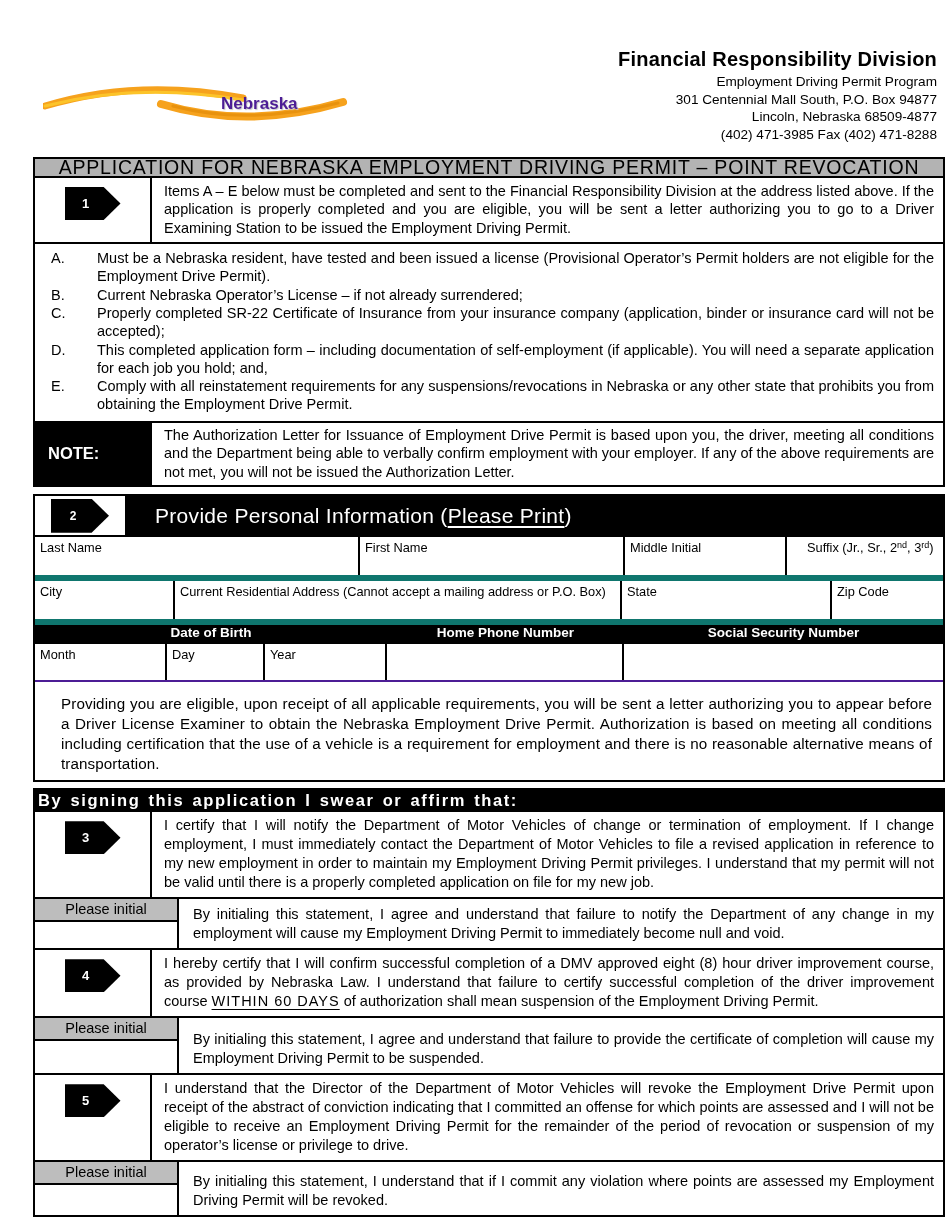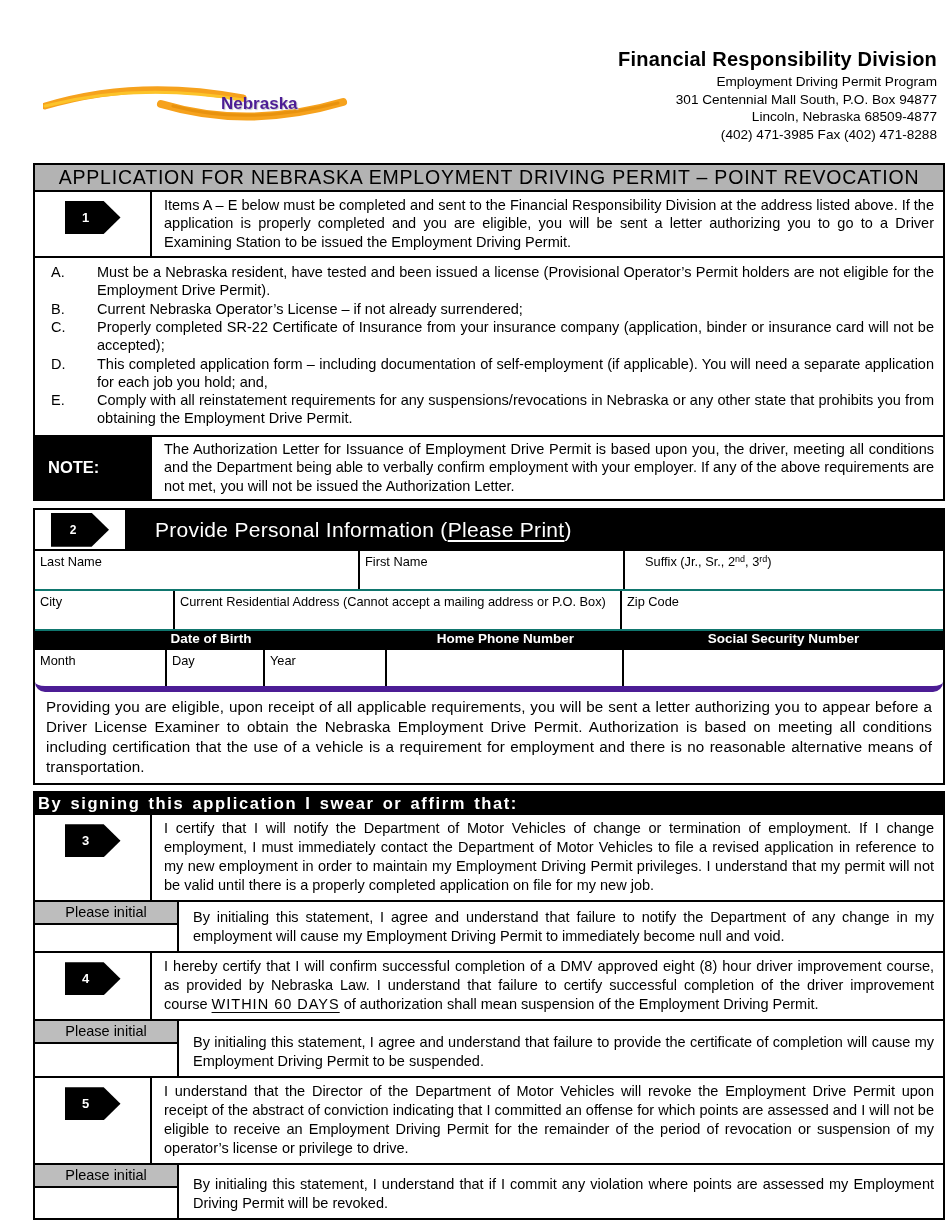--- a/index.html
+++ b/index.html
@@ -13,21 +13,21 @@
   .logo svg { position:absolute; left:0; top:0; }
   .logo-dmv { position:absolute; left:72px; top:2px; font-size:54px; font-weight:700; letter-spacing:-3px;
               color:#cf2127; text-shadow:4px 4px 3px #b5b5b5; font-family:"Liberation Sans",sans-serif; }
   .logo-neb { position:absolute; left:178px; top:52px; font-size:17px; font-weight:700; color:#4c1d95;
               text-shadow:1px 1px 1px #c9c9c9; }
   .hdr-right { flex:1; text-align:right; padding-right:8px; padding-top:6px; }
   .division { font-size:20px; font-weight:600; letter-spacing:0.2px; margin-bottom:2px; }
   .hdr-line { font-size:13.6px; line-height:1.3; }
 
   
-  .title-bar { margin-top:19px; border:2px solid #000; background:#b3b3b3; height:29px;
+  .title-bar { margin-top:13px; border:2px solid #000; background:#b3b3b3; height:21px;
                display:flex; align-items:center; justify-content:center;
                font-size:19.5px; letter-spacing:0.8px; white-space:nowrap; }
 
   
   .box { border:2px solid #000; border-top:none; }
   .flexrow { display:flex; }
   .badge-cell { width:117px; flex:none; border-right:2px solid #000; display:flex;
                 justify-content:center; align-items:flex-start; padding-top:9px; }
   .badge { width:56px; height:33px; background:#000; color:#fff; font-size:13px; font-weight:700;
            clip-path:polygon(0 0,70% 0,100% 50%,70% 100%,0 100%);
@@ -50,31 +50,31 @@
   .badge-box { width:94px; flex:none; background:#fff; border:2px solid #000; display:flex;
                align-items:center; justify-content:center; }
   .badge-sm { width:58px; height:34px; background:#000; color:#fff; font-size:12px; font-weight:700;
               clip-path:polygon(0 0,70% 0,100% 50%,70% 100%,0 100%);
               display:flex; align-items:center; justify-content:center; padding-right:14px; }
   .sect2-title { color:#fff; font-size:21px; letter-spacing:0.3px; display:flex; align-items:center; margin-left:28px;text-align:right; }
   .u-white { text-decoration:underline; text-underline-offset:3px; }
 
   
   .grid { border:2px solid #000; border-top:none; }
-  .frow { display:flex; border-bottom:2px solid #0f766e; }
+  .frow { display:flex; border-bottom:6px solid #0f766e; }
   .fcell { border-right:2px solid #000; padding:3px 5px; font-size:12.8px; line-height:1.2; }
   .fcell:last-child { border-right:none; }
   .r1 .fcell { height:38px; }
   .r2 .fcell { height:38px; }
   .r4 .fcell { height:36px; }
   .sup { font-size:9px; vertical-align:4px; }
   .bhdr { display:flex; background:#000; color:#fff; height:19px; font-size:13.5px; font-weight:700;
           align-items:flex-start; border-bottom:2px solid #000; }
   .bhdr span { text-align:center; }
-  .para { padding:5px 11px 7px 11px; font-size:15.2px; line-height:1.3; text-align:justify; letter-spacing:0.1px; }
+  .para { padding:12px 11px 7px 11px; font-size:15.2px; line-height:1.3; text-align:justify; letter-spacing:0.1px;margin-left:15px; }
 
   
   .swear-bar { margin-top:6px; background:#000; color:#fff; height:24px; display:flex; align-items:center;
                padding-left:5px; font-weight:700; font-size:16.5px; letter-spacing:1.6px; word-spacing:2px; white-space:nowrap; }
 
   
   .affirm { border:2px solid #000; border-top:none; }
   .sec { display:flex; border-bottom:2px solid #000; }
   .sec:last-child { border-bottom:none; }
   .sec-text { flex:1; padding:4px 9px 5px 12px; font-size:14.5px; line-height:1.3; text-align:justify; }
@@ -155,33 +155,35 @@
           <span>Provide Personal Information (</span>
           <span class="u-white">Please Print</span>
           <span>)</span>
         </div>
   </div>
 
   <div class="grid">
     <div class="frow r1">
       <div class="fcell" style="width:325px;">Last Name</div>
       <div class="fcell" style="width:265px;">First Name</div>
+      <div class="fcell" style="width:162px;">Middle Initial</div>
       <div class="fcell" style="flex:1;padding-left:20px;"><span>Suffix (Jr., Sr., 2</span><span class="sup">nd</span><span>, 3</span><span class="sup">rd</span><span>)</span></div>
     </div>
     <div class="frow r2">
       <div class="fcell" style="width:140px;">City</div>
       <div class="fcell" style="width:447px;">Current Residential Address (Cannot accept a mailing address or P.O. Box)</div>
+      <div class="fcell" style="width:210px;">State</div>
       <div class="fcell" style="flex:1;">Zip Code</div>
     </div>
     <div class="bhdr">
       <span style="width:352px;">Date of Birth</span>
       <span style="width:237px;">Home Phone Number</span>
       <span style="flex:1;">Social Security Number</span>
     </div>
-    <div class="frow r4" style="border-bottom:6px solid #4c1d95;border-radius:10px;">
+    <div class="frow r4" style="border-bottom:2px solid #4c1d95;">
       <div class="fcell" style="width:132px;">Month</div>
       <div class="fcell" style="width:98px;">Day</div>
       <div class="fcell" style="width:122px;">Year</div>
       <div class="fcell" style="width:237px;"></div>
       <div class="fcell" style="flex:1;"></div>
     </div>
     <div class="para">Providing you are eligible, upon receipt of all applicable requirements, you will be sent a letter authorizing you to appear before a Driver License Examiner to obtain the Nebraska Employment Drive Permit. Authorization is based on meeting all conditions including certification that the use of a vehicle is a requirement for employment and there is no reasonable alternative means of transportation.</div>
   </div>
 
   <div class="swear-bar">By signing this application I swear or affirm that:</div>

